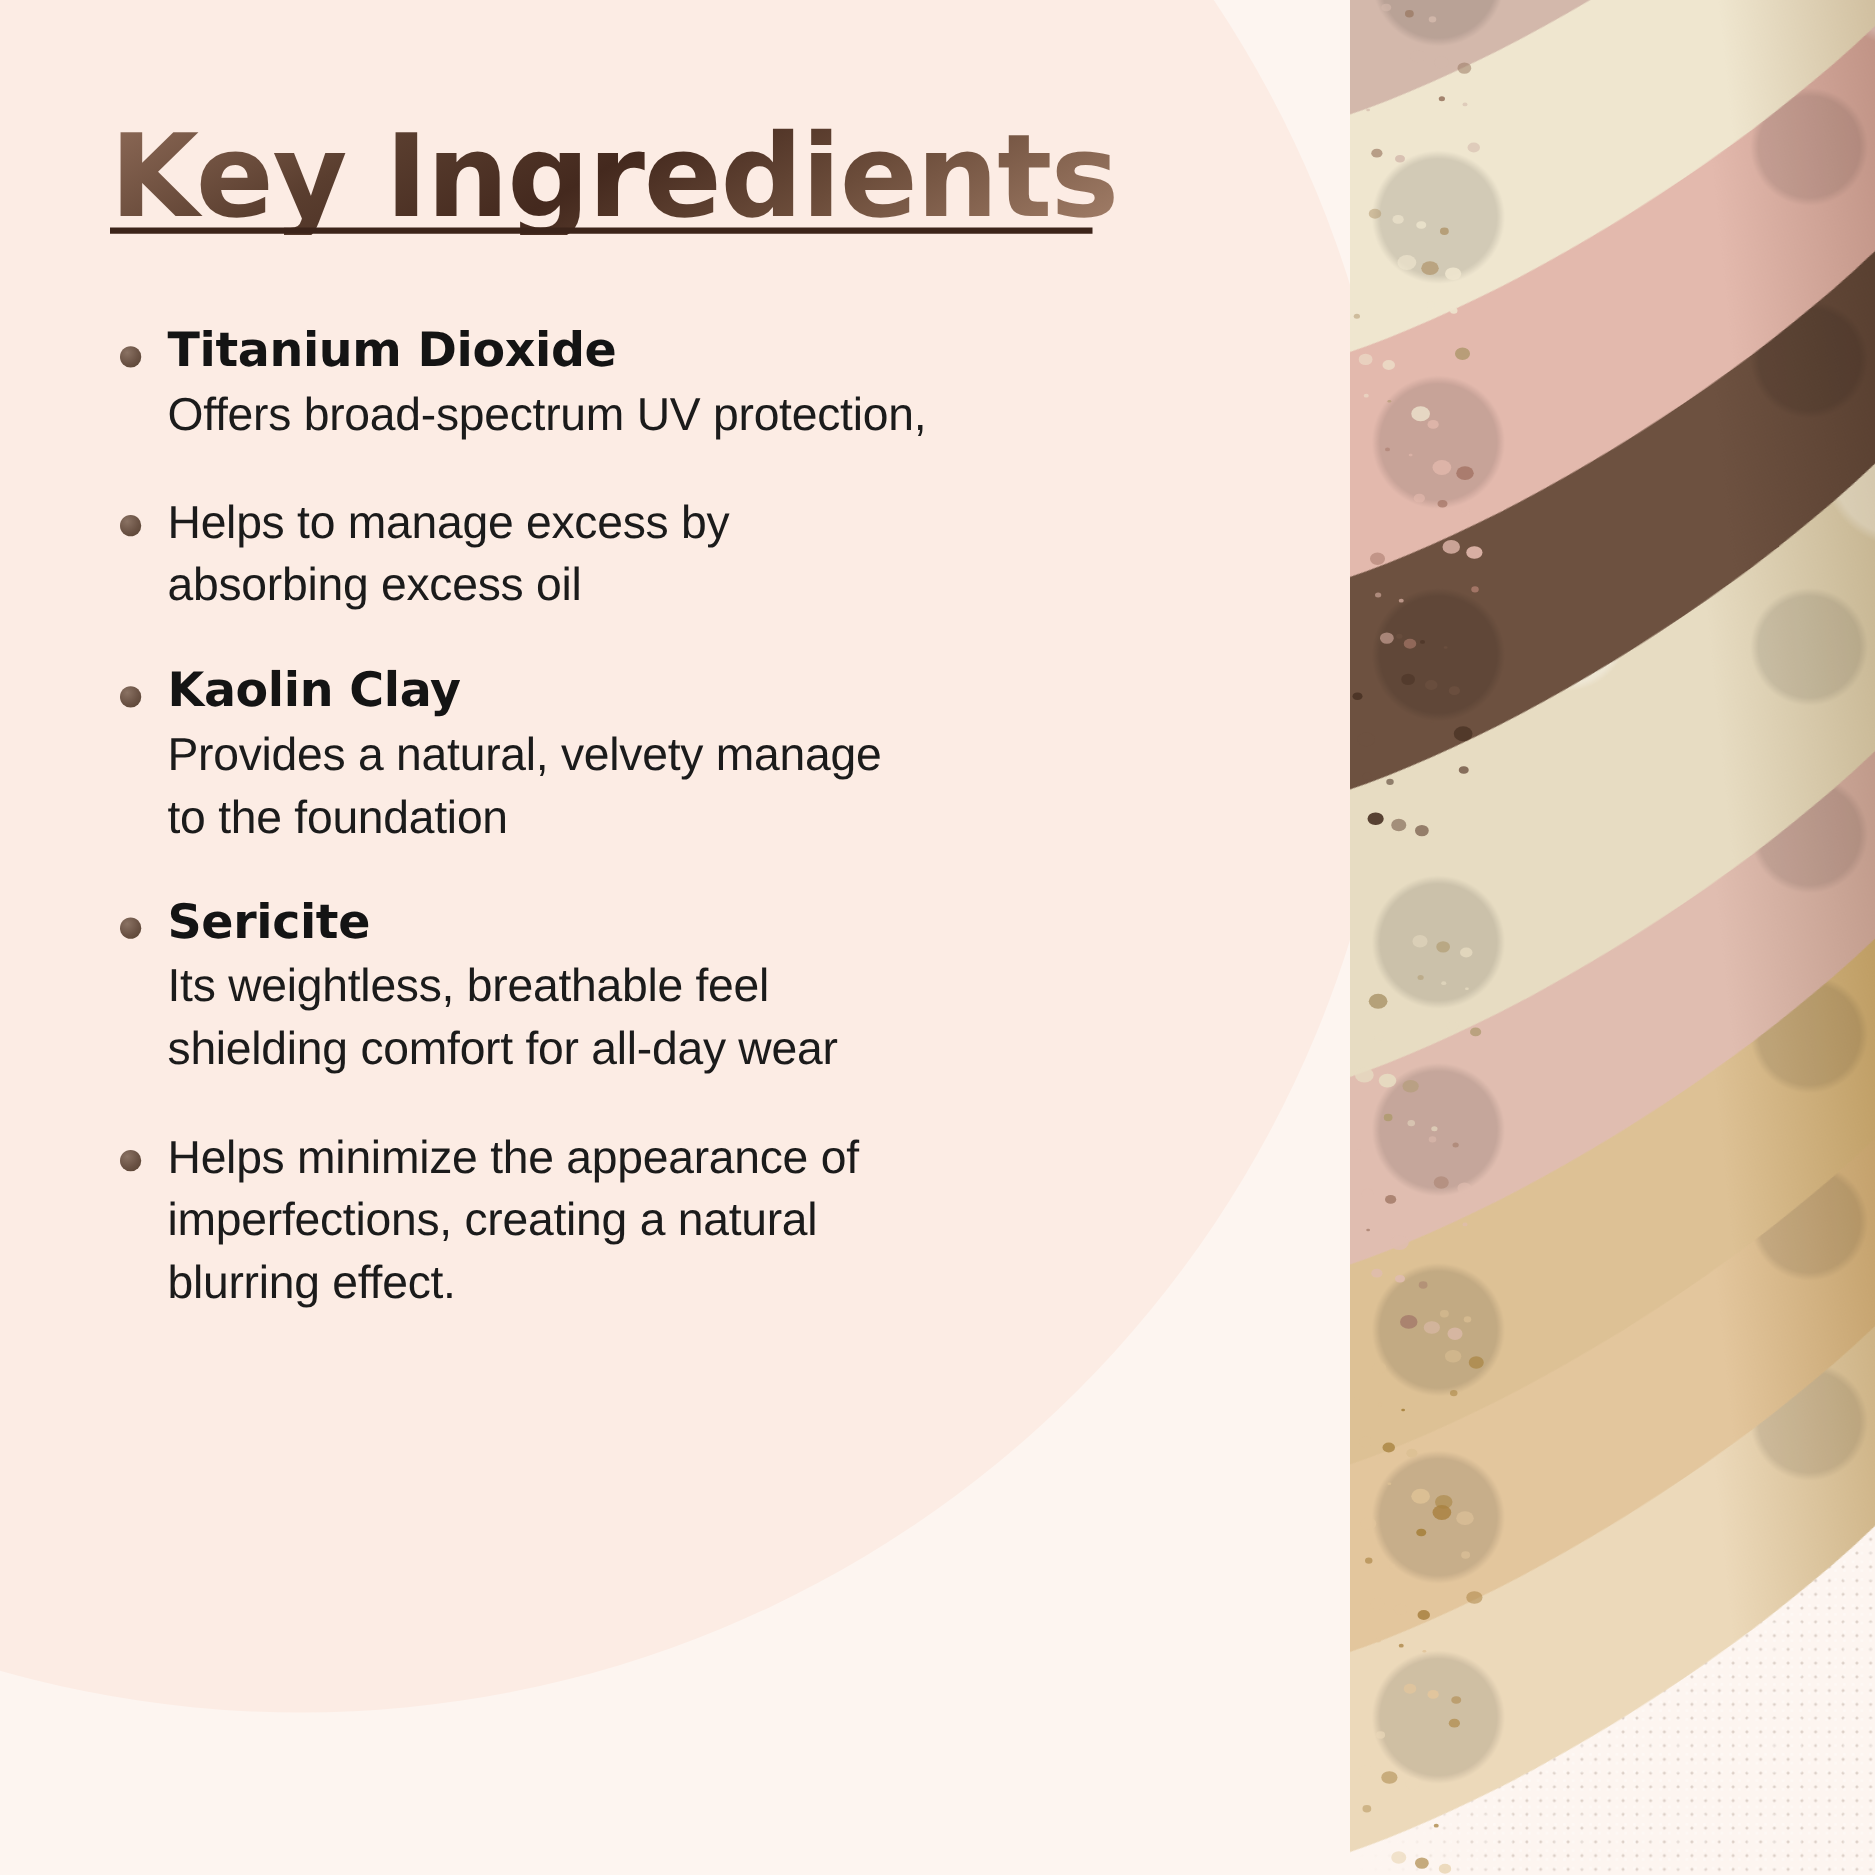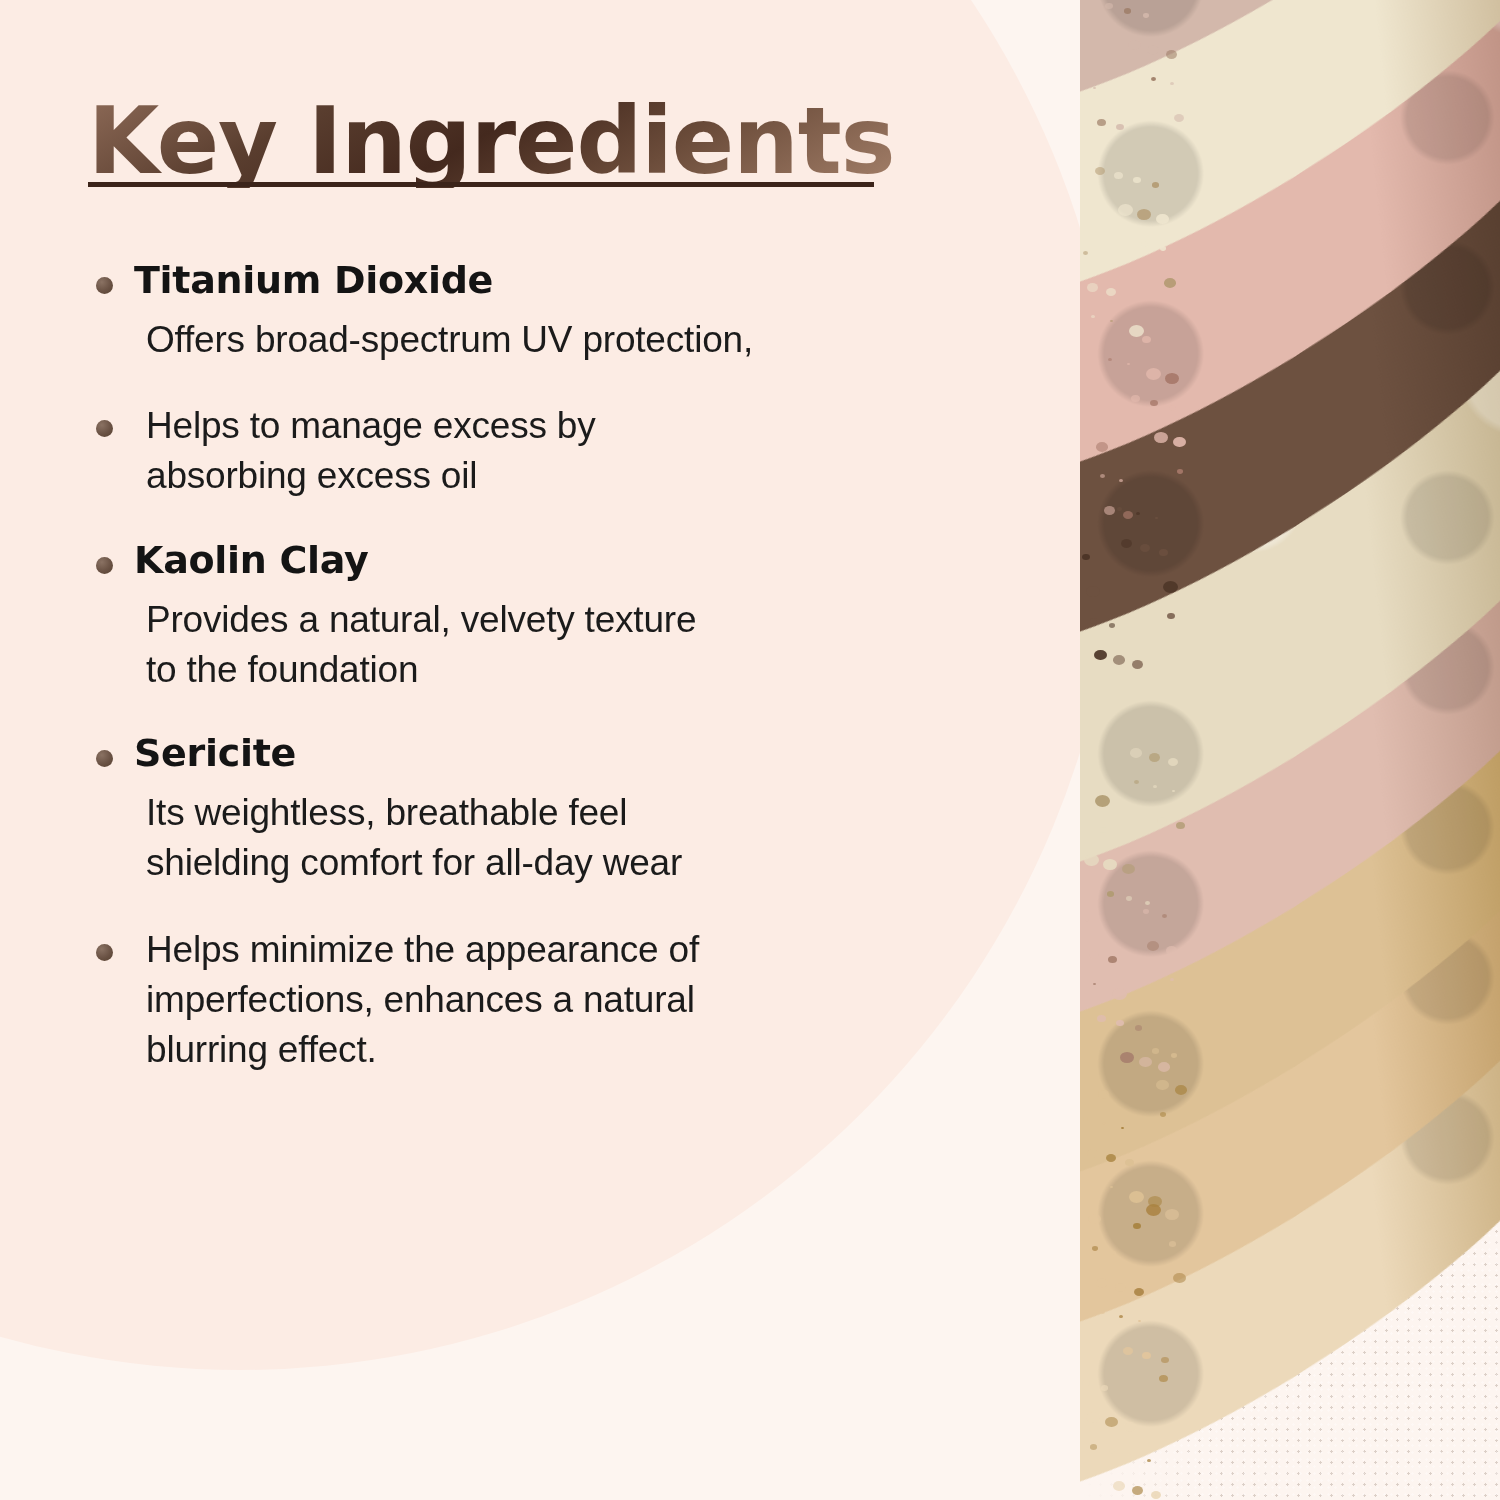--- a/index.html
+++ b/index.html
@@ -104,21 +104,21 @@
     color:#141414;
     letter-spacing:-0.3px;
     margin:0 0 4px 0;
   }
   .item-desc{
     font-family:"Liberation Sans", sans-serif;
     font-weight:400;
     font-size:37px;
     line-height:1.36;
     color:#1b1b1b;
-    margin:12px;
+    margin:0;
     letter-spacing:-0.2px;
   }
   .item-desc span{display:block;}
 </style>
 </head>
 <body>
 
 <div id="stage">
 
   <div class="bg-base"></div>
@@ -296,36 +296,36 @@
           <span class="bullet"></span>
           <p class="item-desc">
             <span>Helps to manage excess by</span>
             <span>absorbing excess oil</span>
           </p>
         </div>
         <div class="item">
           <span class="bullet"></span>
           <p class="item-title">Kaolin Clay</p>
           <p class="item-desc">
-            <span>Provides a natural, velvety texture</span>
+            <span>Provides a natural, velvety manage</span>
             <span>to the foundation</span>
           </p>
         </div>
         <div class="item">
           <span class="bullet"></span>
           <p class="item-title">Sericite</p>
           <p class="item-desc">
             <span>Its weightless, breathable feel</span>
             <span>shielding comfort for all-day wear</span>
           </p>
         </div>
         <div class="item">
           <span class="bullet"></span>
           <p class="item-desc">
             <span>Helps minimize the appearance of</span>
-            <span>imperfections, enhances a natural</span>
+            <span>imperfections, creating a natural</span>
             <span>blurring effect.</span>
           </p>
         </div>
       </div>
 
   </div>
 </div>
 
 </body></html>

